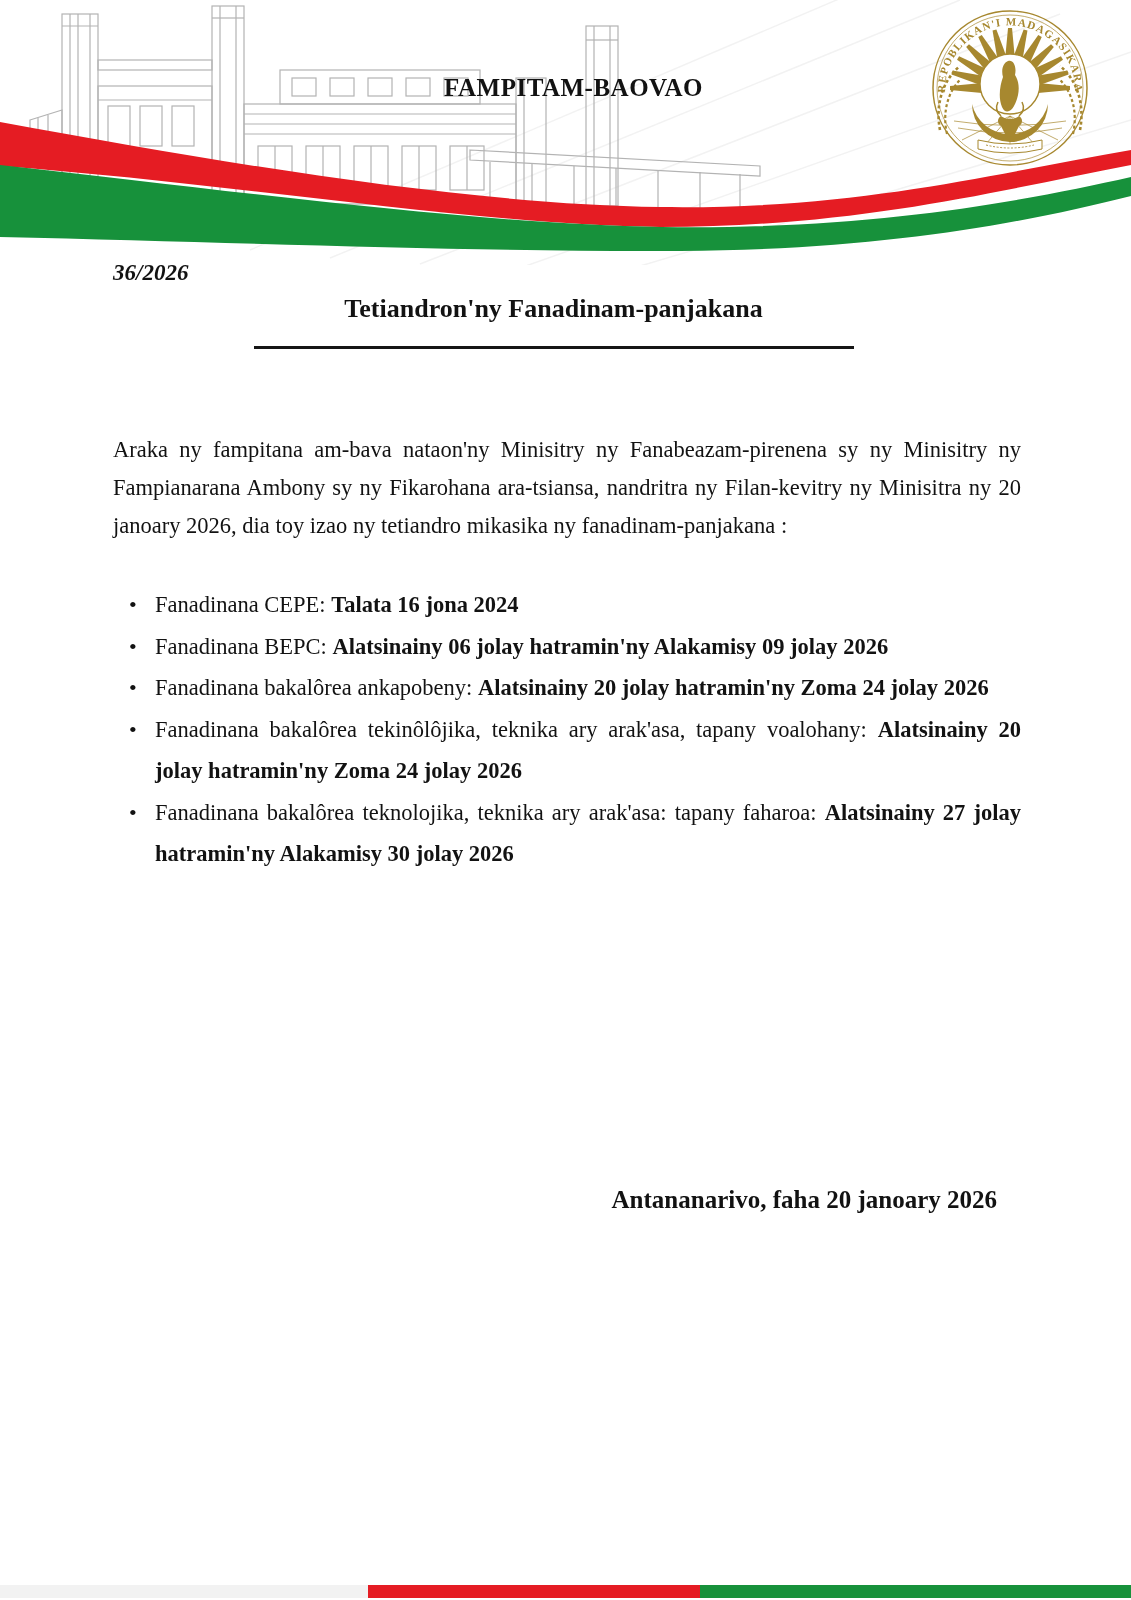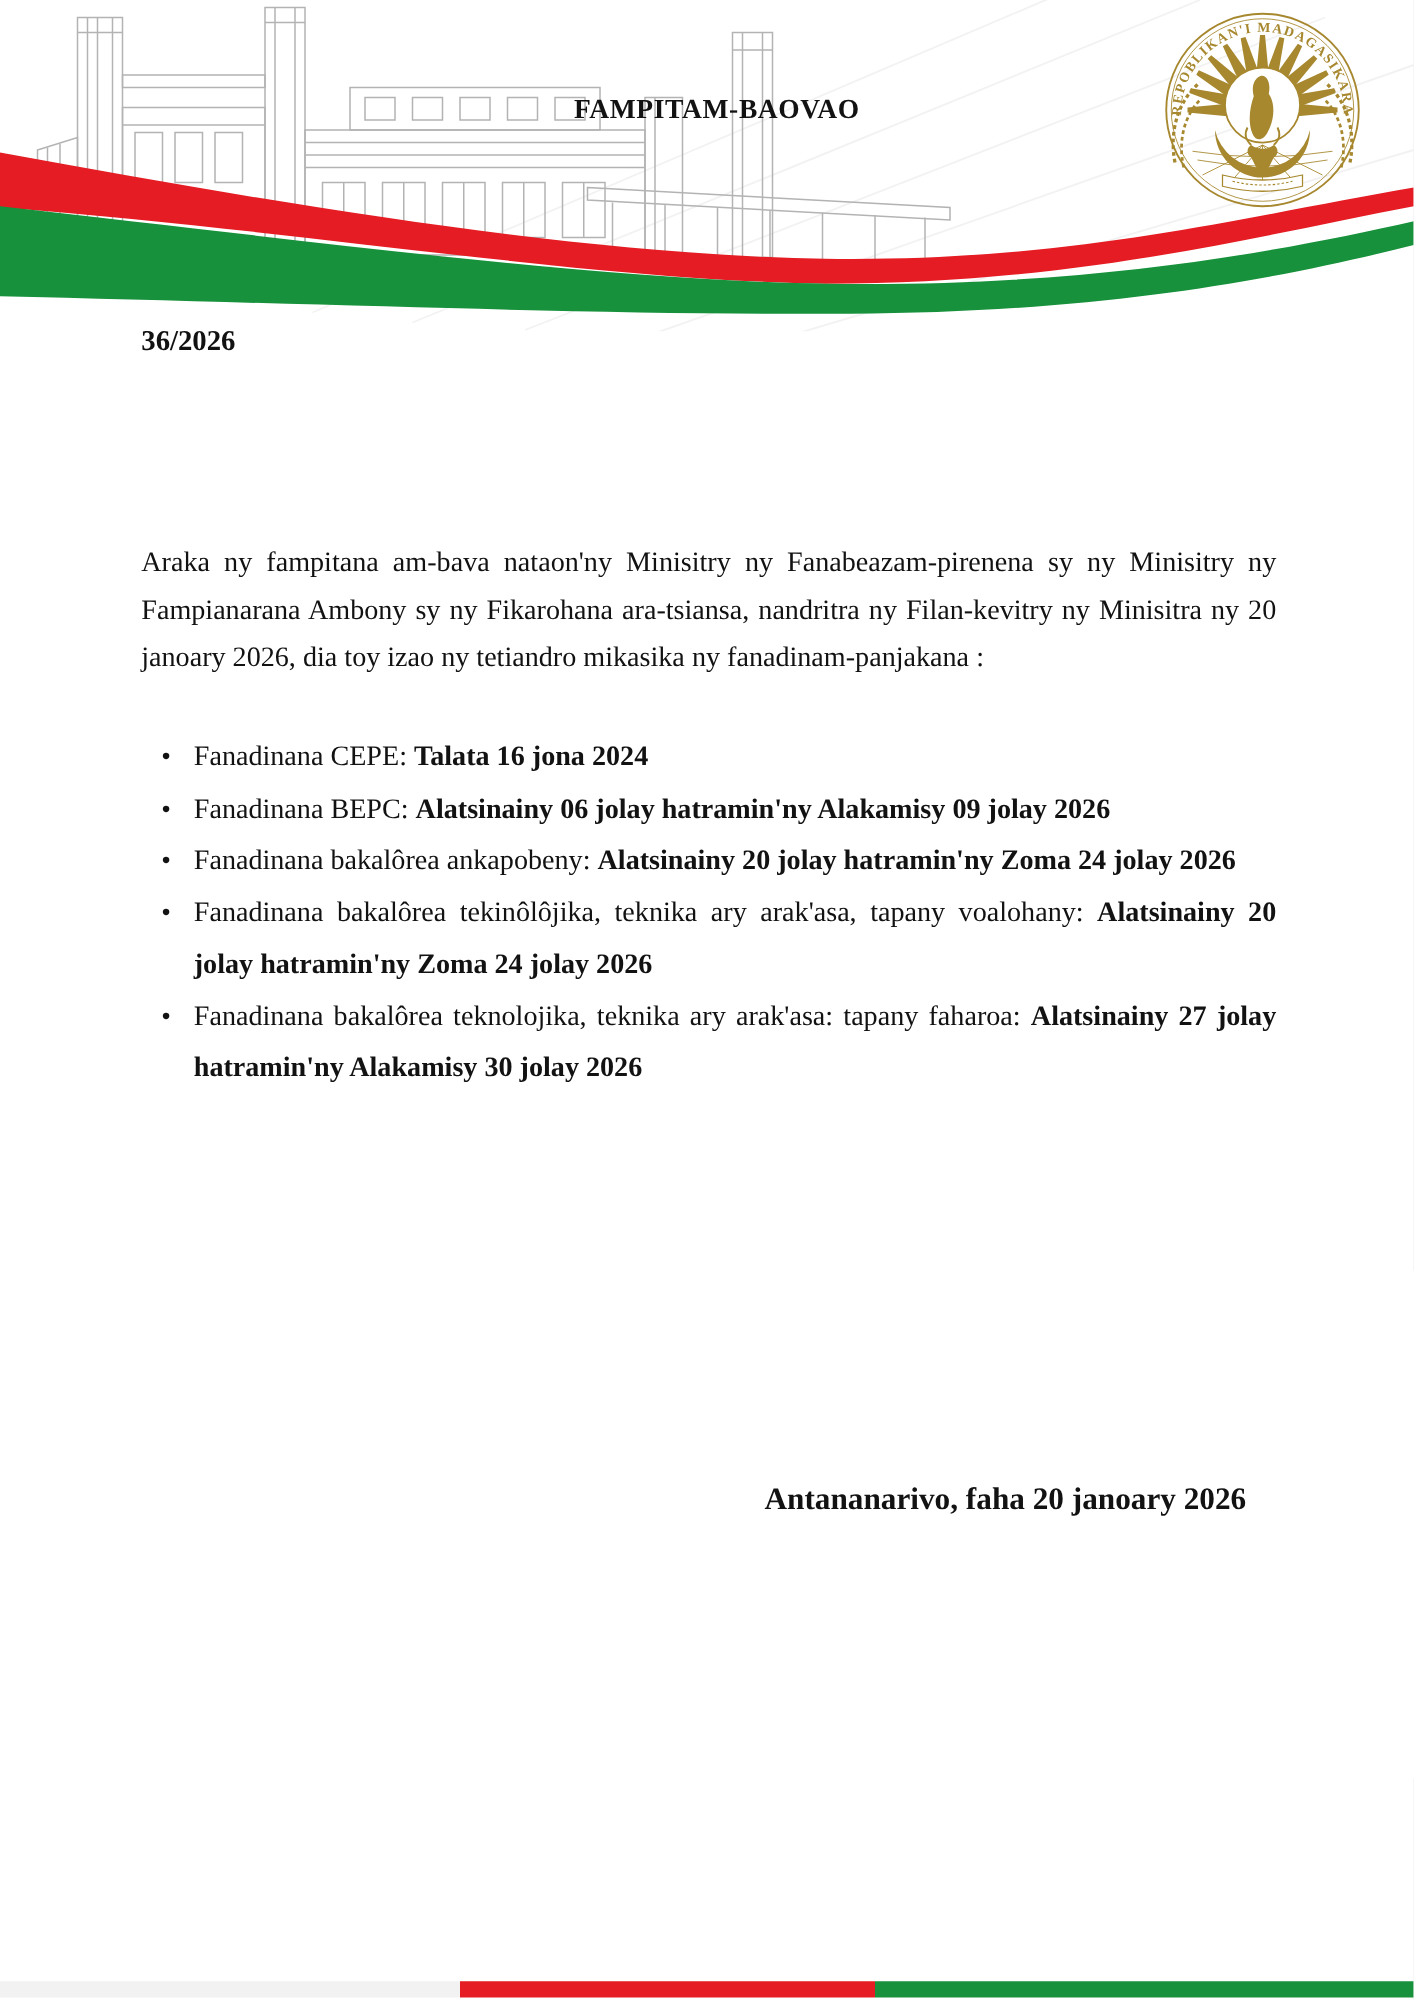--- a/index.html
+++ b/index.html
@@ -5,23 +5,23 @@
   html,body { margin:0; padding:0; background:#e9e9e9; }
   .page {
     position:relative; width:1131px; height:1600px; margin:0 auto;
     background:#ffffff; overflow:hidden;
     font-family:"Liberation Serif","DejaVu Serif",serif; color:#121212;
   }
   .header-svg { position:absolute; top:0; left:0; }
   .seal-svg { position:absolute; top:8px; left:930px; }
   .masthead-title {
     position:absolute; top:74px; left:0; right:0; text-align:center;
-    font-size:22px; font-weight:bold; letter-spacing:.5px;padding-left:16px;
-  }
-  .doc-number { position:absolute; top:260px; left:113px; font-size:23px; font-weight:bold; }
+    font-size:25px; font-weight:bold; letter-spacing:.5px;padding-left:16px;
+  }
+  .doc-number { position:absolute; top:260px; left:113px; font-size:23px; font-weight:bold;font-style:italic; }
   .doc-title-block { position:absolute; top:294px; left:0; right:24px; text-align:center; }
   .doc-title { font-size:26px; font-weight:bold; }
   .doc-title-rule { width:600px; height:3px; background:#161616; margin:22px auto 0 auto; }
   .intro {
     position:absolute; top:408px; left:113px; width:908px;
     font-size:22.5px; line-height:38px; text-align:justify;
   }
   .schedule {
     position:absolute; top:584px; left:113px; width:908px;
     font-size:22.5px; line-height:41.5px;
@@ -179,20 +179,24 @@
       <text font-size="11" font-weight="bold" letter-spacing="1.2" font-family="Liberation Serif, DejaVu Serif, serif" fill="#a7882f">
         <textPath href="#sealArc" startOffset="50%" text-anchor="middle">REPOBLIKAN'I MADAGASIKARA</textPath>
       </text>
     </g>
   </svg>
 
   <div class="masthead-title">FAMPITAM-BAOVAO</div>
 
   <div class="doc-number">36/2026</div>
 
+  <div class="doc-title-block">
+    <div class="doc-title">Tetiandron'ny Fanadinam-panjakana</div>
+    <div class="doc-title-rule"></div>
+  </div>
 
   <p class="intro">Araka ny fampitana am-bava nataon'ny Minisitry ny Fanabeazam-pirenena sy ny Minisitry ny Fampianarana Ambony sy ny Fikarohana ara-tsiansa, nandritra ny Filan-kevitry ny Minisitra ny 20 janoary 2026, dia toy izao ny tetiandro mikasika ny fanadinam-panjakana :</p>
 
   <div class="schedule">
     <ul>
       <li>
         <span class="dot">•</span><span class="lbl">Fanadinana CEPE: </span><span class="val">Talata 16 jona 2024</span>
       </li>
       <li>
         <span class="dot">•</span><span class="lbl">Fanadinana BEPC: </span><span class="val">Alatsinainy 06 jolay hatramin'ny Alakamisy 09 jolay 2026</span>

